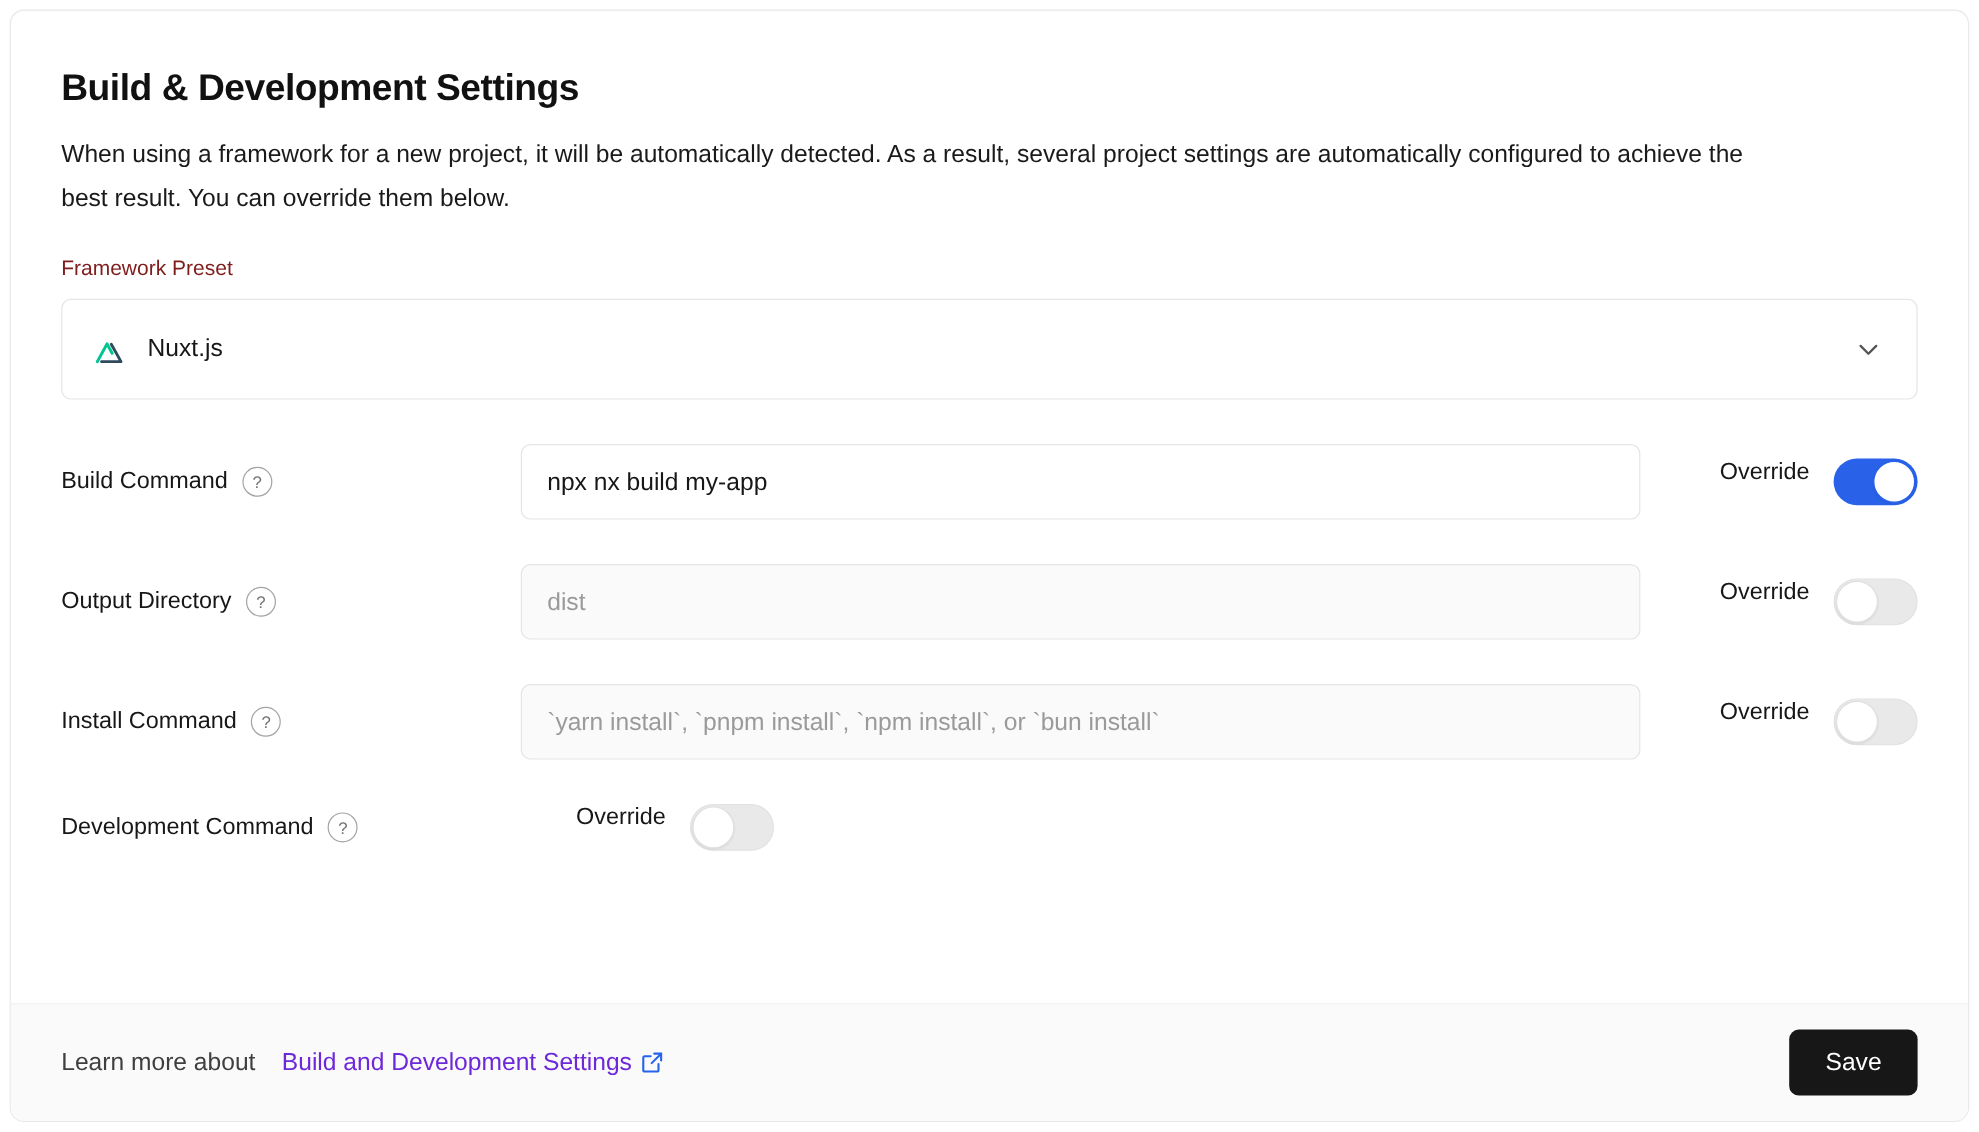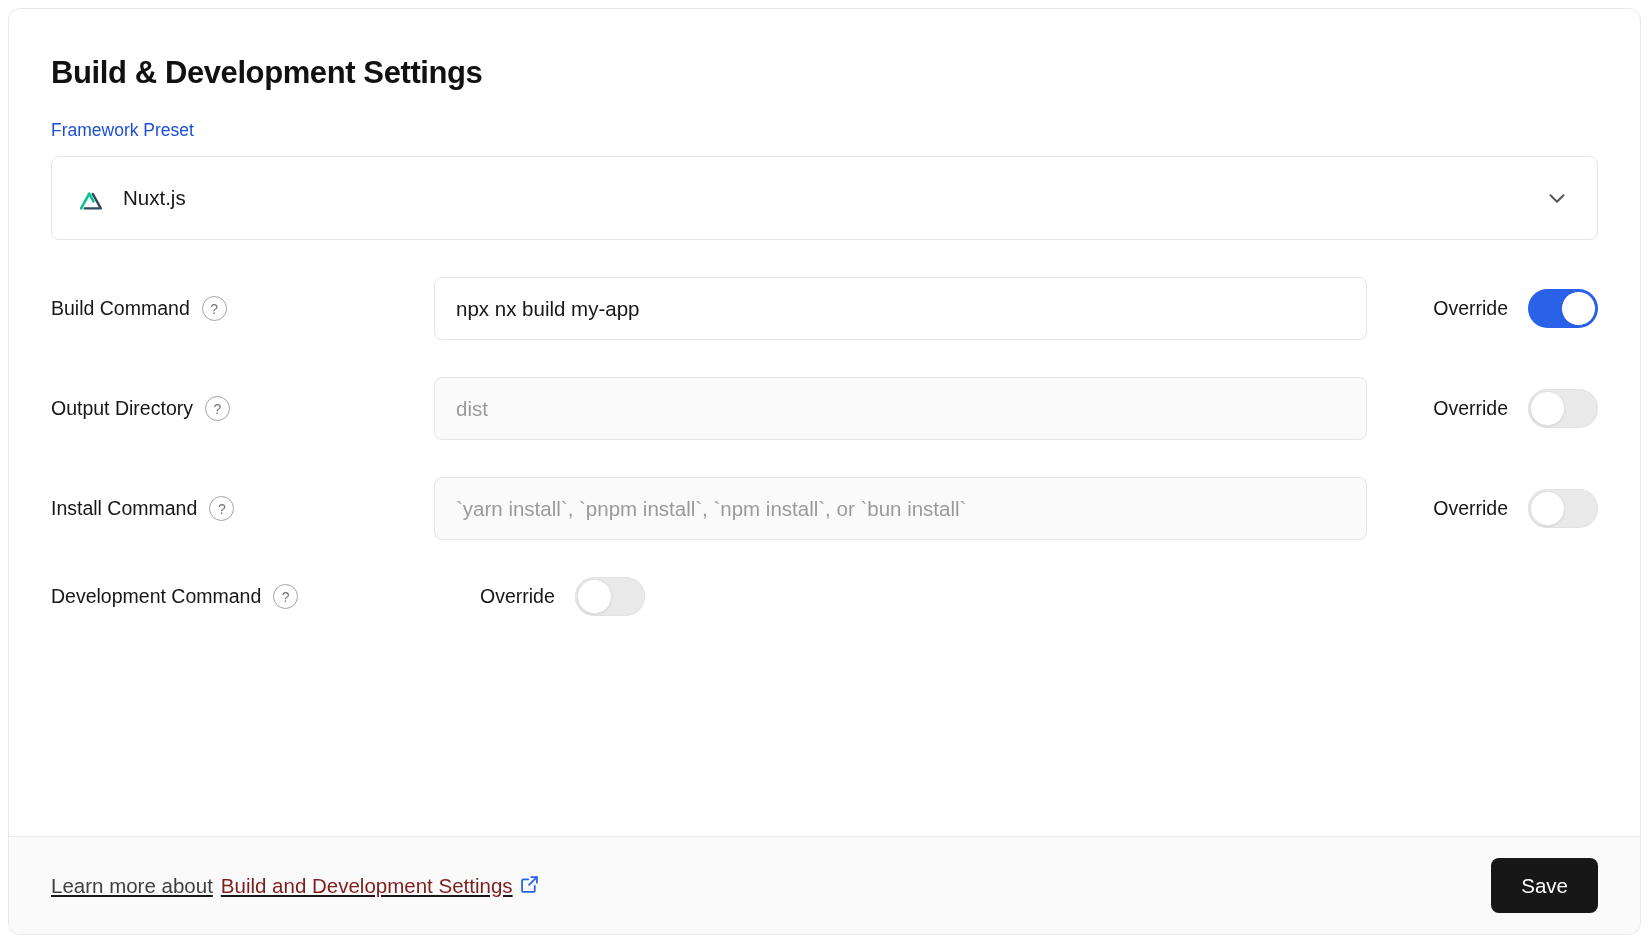--- a/index.html
+++ b/index.html
@@ -12,21 +12,21 @@
   }
   .card-body { padding: 46px 42px 0 42px; }
 
   .title { font-size: 31px; font-weight: 700; letter-spacing: -0.4px; color: #111; }
 
   .desc {
     margin-top: 19px; font-size: 20.5px; line-height: 37px; color: #1a1a1a;
     max-width: 1410px;
   }
 
-  .fw-label { margin-top: 29px; font-size: 17.5px; color: #1d4ed8; }
+  .fw-label { margin-top: 29px; font-size: 17.5px; color: #7f1d1d; }
 
   .select {
     margin-top: 15px; height: 84px; border: 1px solid #e5e5e5; border-radius: 8px;
     display: flex; align-items: center; padding: 0 27px; gap: 13px;
     background: #fff; cursor: pointer;
   }
   .select-value { font-size: 20.5px; color: #171717; }
   .select .chevron { margin-left: auto; display: flex; }
 
   .row { display: flex; align-items: center; margin-top: 37px; gap: 20px; }
@@ -43,21 +43,21 @@
 
   .row input {
     flex: 1; height: 63px; border: 1px solid #e5e5e5; border-radius: 8px;
     padding: 0 21px; font-size: 20.5px; color: #171717; outline: none;
     font-family: "Liberation Sans", "DejaVu Sans", sans-serif; background: #fff;
     min-width: 0;
   }
   .row input::placeholder { color: #9a9a9a; opacity: 1; }
   .row input.disabled { background: #fafafa; color: #4d7c0f; }
 
-  .override-group { margin-left: 46px; display: flex; align-items: center; gap: 20px; flex: none; }
+  .override-group { margin-left: 46px; display: flex; align-items: flex-start; gap: 20px; flex: none; }
   .override-label { font-size: 19.5px; font-weight: 500; color: #171717; }
 
   .toggle {
     width: 70px; height: 39px; border-radius: 20px; background: #e9e9e9;
     position: relative; cursor: pointer; flex: none;
     box-shadow: inset 0 0 0 1px #e3e3e3;
   }
   .toggle .knob {
     position: absolute; top: 2px; left: 2px; width: 35px; height: 35px;
     border-radius: 50%; background: #fff; border: 1px solid #e0e0e0;
@@ -65,43 +65,43 @@
   }
   .toggle.on { background: #2962e9; box-shadow: none; }
   .toggle.on .knob { left: auto; right: 2px; border-color: #2962e9; }
 
   .footer {
     position: absolute; left: 0; right: 0; bottom: 0; height: 98px;
     background: #fafafa; border-top: 1px solid #eaeaea;
     border-radius: 0 0 11px 11px;
     display: flex; align-items: center; justify-content: space-between;
     padding: 0 42px;
-    text-decoration: underline;
   }
   .footer-text { font-size: 20.5px; color: #3f3f3f; display: flex; align-items: center; }
   .footer-link {
-    color: #7f1d1d; text-decoration: none; margin-left: 8px;
-    display: inline-flex; gap: 4px; cursor: pointer;
+    color: #6d28d9; text-decoration: none; margin-left: 22px;
+    display: inline-flex; align-items: center; gap: 4px; cursor: pointer;
   }
   .ext-icon { display: inline-flex; margin-left: 2px; }
 
   .save-btn {
     height: 55px; padding: 0 30px; background: #171717; color: #fff;
     border: none; border-radius: 8px; font-size: 20.5px; font-weight: 500;
     font-family: "Liberation Sans", "DejaVu Sans", sans-serif; cursor: pointer;
   }
 </style>
 </head>
 <body>
 
 <div class="card">
   <div class="card-body">
 
     <h1 class="title">Build &amp; Development Settings</h1>
 
+    <p class="desc">When using a framework for a new project, it will be automatically detected. As a result, several project settings are automatically configured to achieve the best result. You can override them below.</p>
 
     <div class="fw-label">Framework Preset</div>
 
     <div class="select">
       <span style="display:flex;">
         <svg width="31" height="27" viewBox="0 0 44 38" fill="none">
           <path d="M3 33 L14.5 12 L20.5 23" stroke="#00c58e" stroke-width="3.6" stroke-linecap="round" stroke-linejoin="round"></path>
           <path d="M19.5 12.5 L31 33 H8" stroke="#2f495e" stroke-width="3.4" stroke-linecap="round" stroke-linejoin="round"></path>
         </svg>
       </span>

